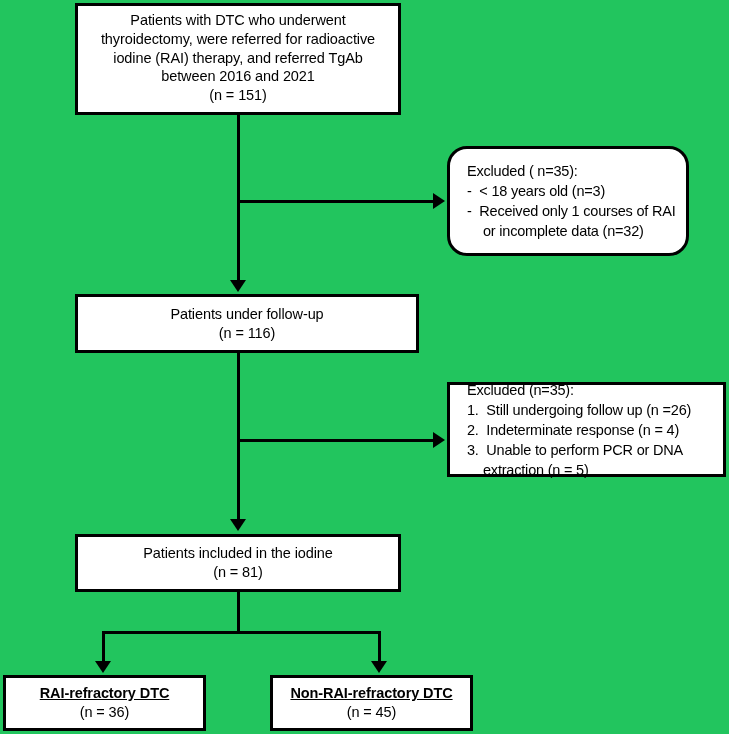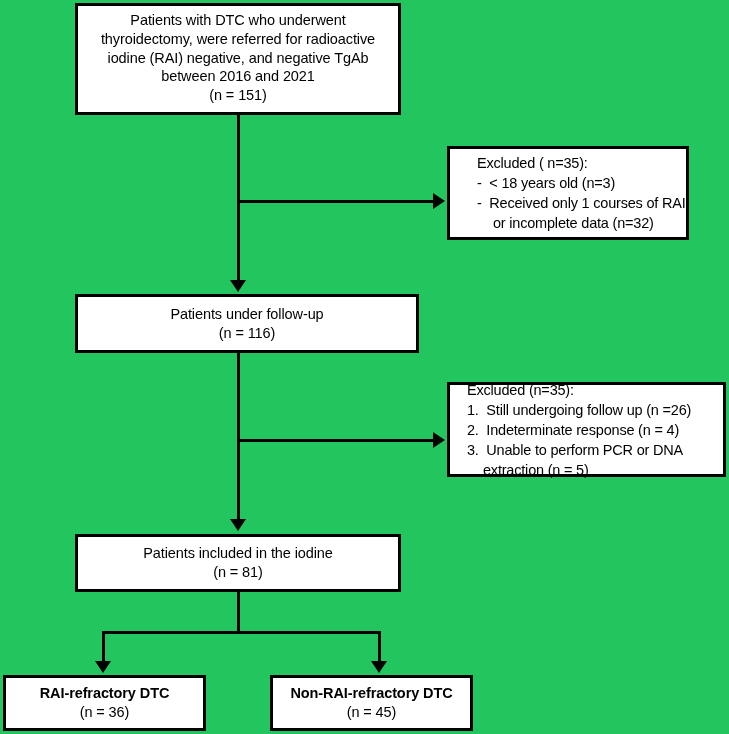--- a/index.html
+++ b/index.html
@@ -38,35 +38,36 @@
     text-align: left;
   }
   .line {
     font-size: 14.5px;
     line-height: 1.30;
     white-space: pre;
     letter-spacing: -0.1px;
   }
   .line.bold {
     font-weight: bold;
+    text-decoration: underline;
   }
   .list-line {
     font-size: 14.5px;
     line-height: 1.38;
     white-space: pre;
     padding-left: 11px;
     letter-spacing: -0.2px;
   }
   .list-line.hang {
     padding-left: 27px;
   }
 
   
   #box-enrolled  { left: 75px;  top: 3px;   width: 326px; height: 112px; padding: 6px 10px 8px; }
-  #box-excluded-1{ left: 447px; top: 146px; width: 242px; height: 94px;  padding: 7px 16px; }
+  #box-excluded-1{ left: 447px; top: 146px; width: 242px; height: 110px;  padding: 7px 6px; border-radius: 20px; }
   #box-followup  { left: 75px;  top: 294px; width: 344px; height: 59px; align-items: center; }
   #box-excluded-2{ left: 447px; top: 382px; width: 279px; height: 95px; padding: 7px 6px; }
   #box-included  { left: 75px;  top: 534px; width: 326px; height: 58px; }
   #box-refractory{ left: 3px;   top: 675px; width: 203px; height: 56px; }
   #box-nonrefractory { left: 270px; top: 675px; width: 203px; height: 56px; }
 
   
   .conn {
     position: absolute;
     background: #000000;
@@ -136,21 +137,21 @@
   <div class="conn vline" id="spine-3"></div>
   <div class="conn hline" id="split-h"></div>
   <div class="conn vline" id="split-left-v"></div>
   <div class="conn vline" id="split-right-v"></div>
   <div class="arrow-down" id="arrow-left"></div>
   <div class="arrow-down" id="arrow-right-branch"></div>
 
   <div class="node center" id="box-enrolled">
     <div class="line">Patients with DTC who underwent</div>
     <div class="line">thyroidectomy, were referred for radioactive</div>
-    <div class="line">iodine (RAI) negative, and negative TgAb</div>
+    <div class="line">iodine (RAI) therapy, and referred TgAb</div>
     <div class="line">between 2016 and 2021</div>
     <div class="line">(n = 151)</div>
   </div>
 
   <div class="node left-align" id="box-excluded-1">
     <div class="list-line">Excluded ( n=35):</div>
     <div class="list-line">-  &lt; 18 years old (n=3)</div>
     <div class="list-line">-  Received only 1 courses of RAI</div>
     <div class="list-line hang">or incomplete data (n=32)</div>
   </div>

